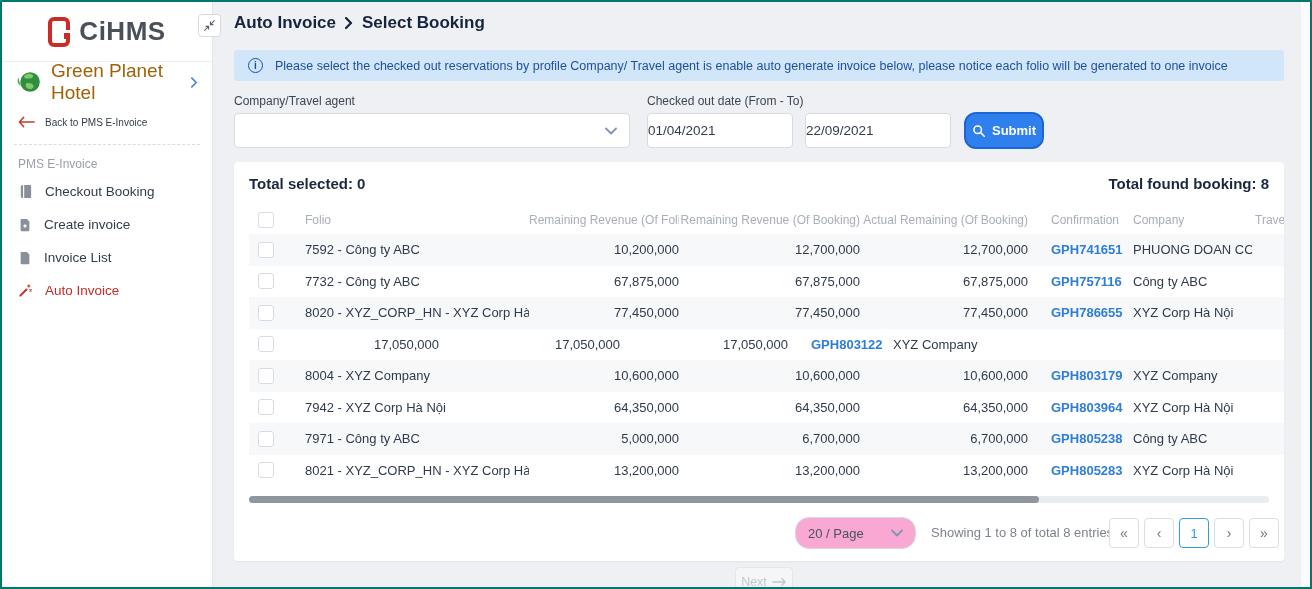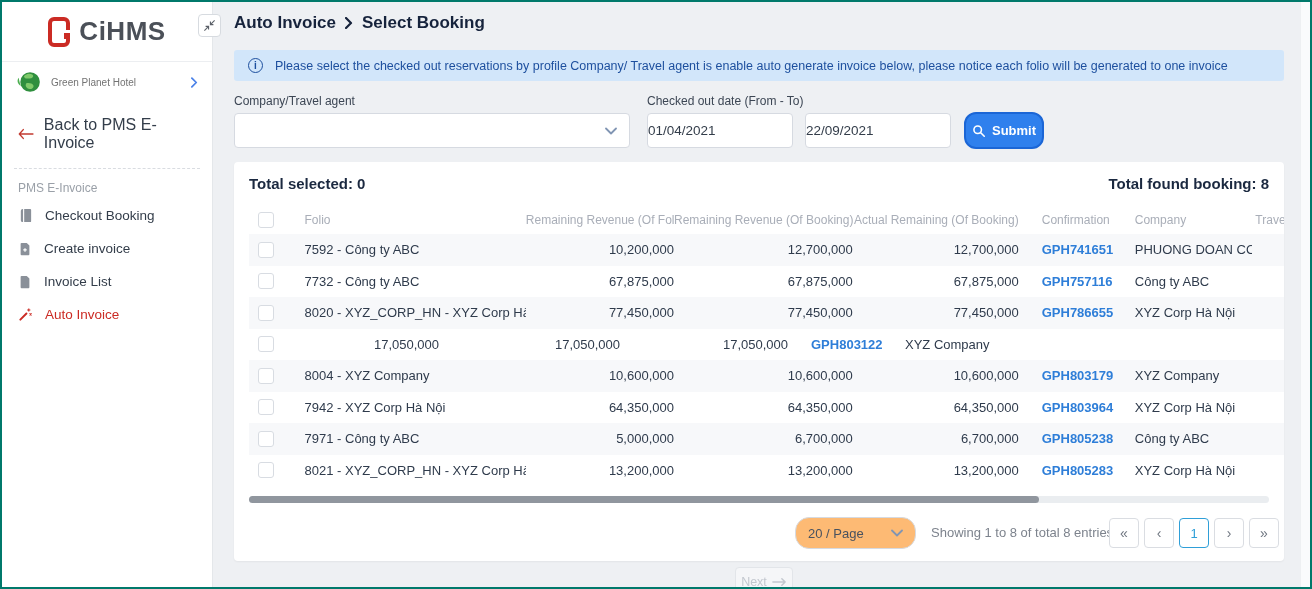--- a/index.html
+++ b/index.html
@@ -14,23 +14,23 @@
   .logo-row { position:relative; height:60px; display:flex; align-items:center; justify-content:center;
               gap:9px; border-bottom:1px solid #eceef1; }
   .logo-mark { position:relative; width:22px; height:30px; border:4.5px solid var(--accent-red,#cb2b24); border-radius:6px; }
   .logo-mark .notch { position:absolute; right:-6px; top:9px; width:7px; height:8px; background:#fff; }
   .logo-mark .dot { position:absolute; right:-4px; top:12px; width:6px; height:6px; background:var(--accent-red,#cb2b24); }
   .logo-text { font-size:26px; font-weight:700; color:#4b5058; letter-spacing:.5px; }
   .collapse-btn { position:absolute; right:-9px; top:12px; width:23px; height:23px; background:#fff;
                   border:1px solid #d7dbe0; border-radius:4px; display:flex; align-items:center;
                   justify-content:center; cursor:pointer; z-index:3; }
   .hotel-row { height:40px; display:flex; align-items:center; padding:0 14px; gap:9px; cursor:pointer; }
-  .hotel-name { flex:1; font-size:10px; color:#737373; }
+  .hotel-name { flex:1; font-size:19px; color:#a16207; }
   .back-row { display:flex; align-items:center; gap:10px; padding:14px 16px 12px 16px; cursor:pointer; }
-  .back-label { font-size:16px; color:#333d4a; }
+  .back-label { font-size:10px; color:#333d4a; }
   .side-dash { border:none; border-top:1px dashed #d9dce1; margin:4px 12px 0 12px; }
   .side-section { font-size:12px; color:#9aa0a8; padding:12px 16px 4px 16px; }
   .side-item { display:flex; align-items:center; gap:12px; padding:9px 16px; font-size:13.5px;
                color:#333d4a; cursor:pointer; }
   .side-item .mi { color:#8a9099; display:flex; }
   .side-item.active { color:var(--accent-red,#cf342c); }
   .side-item.active .mi { color:var(--accent-red,#cf342c); }
 
   
   .main { position:absolute; left:211px; top:0; right:0; bottom:0; }
@@ -67,34 +67,34 @@
   .thead { height:29px; color:#a9aeb8; font-size:12px; font-weight:400; }
   .trow { height:31.5px; font-size:13px; color:#2f3b4c; }
   .trow.striped { background:#f7f8fa; }
   .cell { overflow:hidden; white-space:nowrap; }
   .c-check { width:40px; display:flex; }
   .c-folio { width:240px; padding-left:16px; }
   .c-n1 { width:150px; text-align:right; }
   .c-n2 { width:181px; text-align:right; }
   .c-n3 { width:168px; text-align:right; }
   .c-conf { width:100px; padding-left:23px; }
-  .c-comp { width:124px; padding-left:5px;margin-left:12px; }
+  .c-comp { width:124px; padding-left:5px; }
   .c-trav { width:32px; padding-left:3px; }
   .checkbox { width:16px; height:16px; margin-left:9px; border:1.5px solid #d8dce2; border-radius:3px;
               background:#fff; cursor:pointer; }
   .conf-link { color:var(--link-blue,#2e7ed8); font-weight:700; text-decoration:none; cursor:pointer; }
 
   .hscroll-track { position:absolute; left:15px; top:334px; width:1020px; height:7px; background:#eaedf0;
                    border-radius:4px; }
   .hscroll-thumb { position:absolute; left:0; top:0; height:7px; width:790px; background:#90969e;
                    border-radius:4px; cursor:grab; }
 
   .pager { position:absolute; left:0; top:355px; width:1035px; height:32px; }
   .pagesize { position:absolute; left:561px; top:0; width:121px; height:32px; border:1px solid #d6dae1;
-              border-radius:14px; background:#fdba74; display:flex; align-items:center; justify-content:space-between;
+              border-radius:14px; background:#f9a8d4; display:flex; align-items:center; justify-content:space-between;
               padding:0 12px; font-size:13px; color:#49525f; cursor:pointer; }
   .summary { position:absolute; left:697px; top:0; line-height:32px; font-size:13px; color:#7d838d; }
   .pg-btns { position:absolute; left:875px; top:1px; display:flex; gap:5px; }
   .pg-btn { width:30px; height:30px; border:1px solid #dadde2; border-radius:4px; background:#fff;
             color:#6f7680; font-size:14px; display:flex; align-items:center; justify-content:center; cursor:pointer; }
   .pg-btn.current { border-color:var(--active-page,#2f9fd8); color:var(--active-page,#2f9fd8); font-size:13px; }
 
   .next-btn { position:absolute; left:522px; top:565px; width:58px; height:30px; background:#f5f6f8;
               border:1px solid #e2e5e9; border-radius:4px; color:#c3c8cf; font-size:12.5px;
               display:flex; align-items:center; justify-content:center; gap:5px; cursor:default; }

